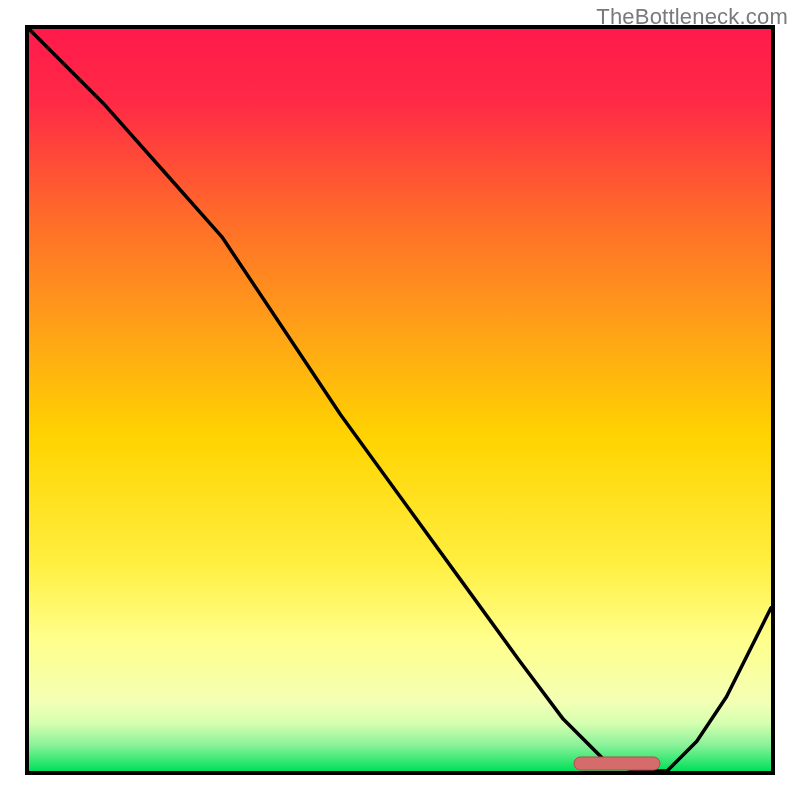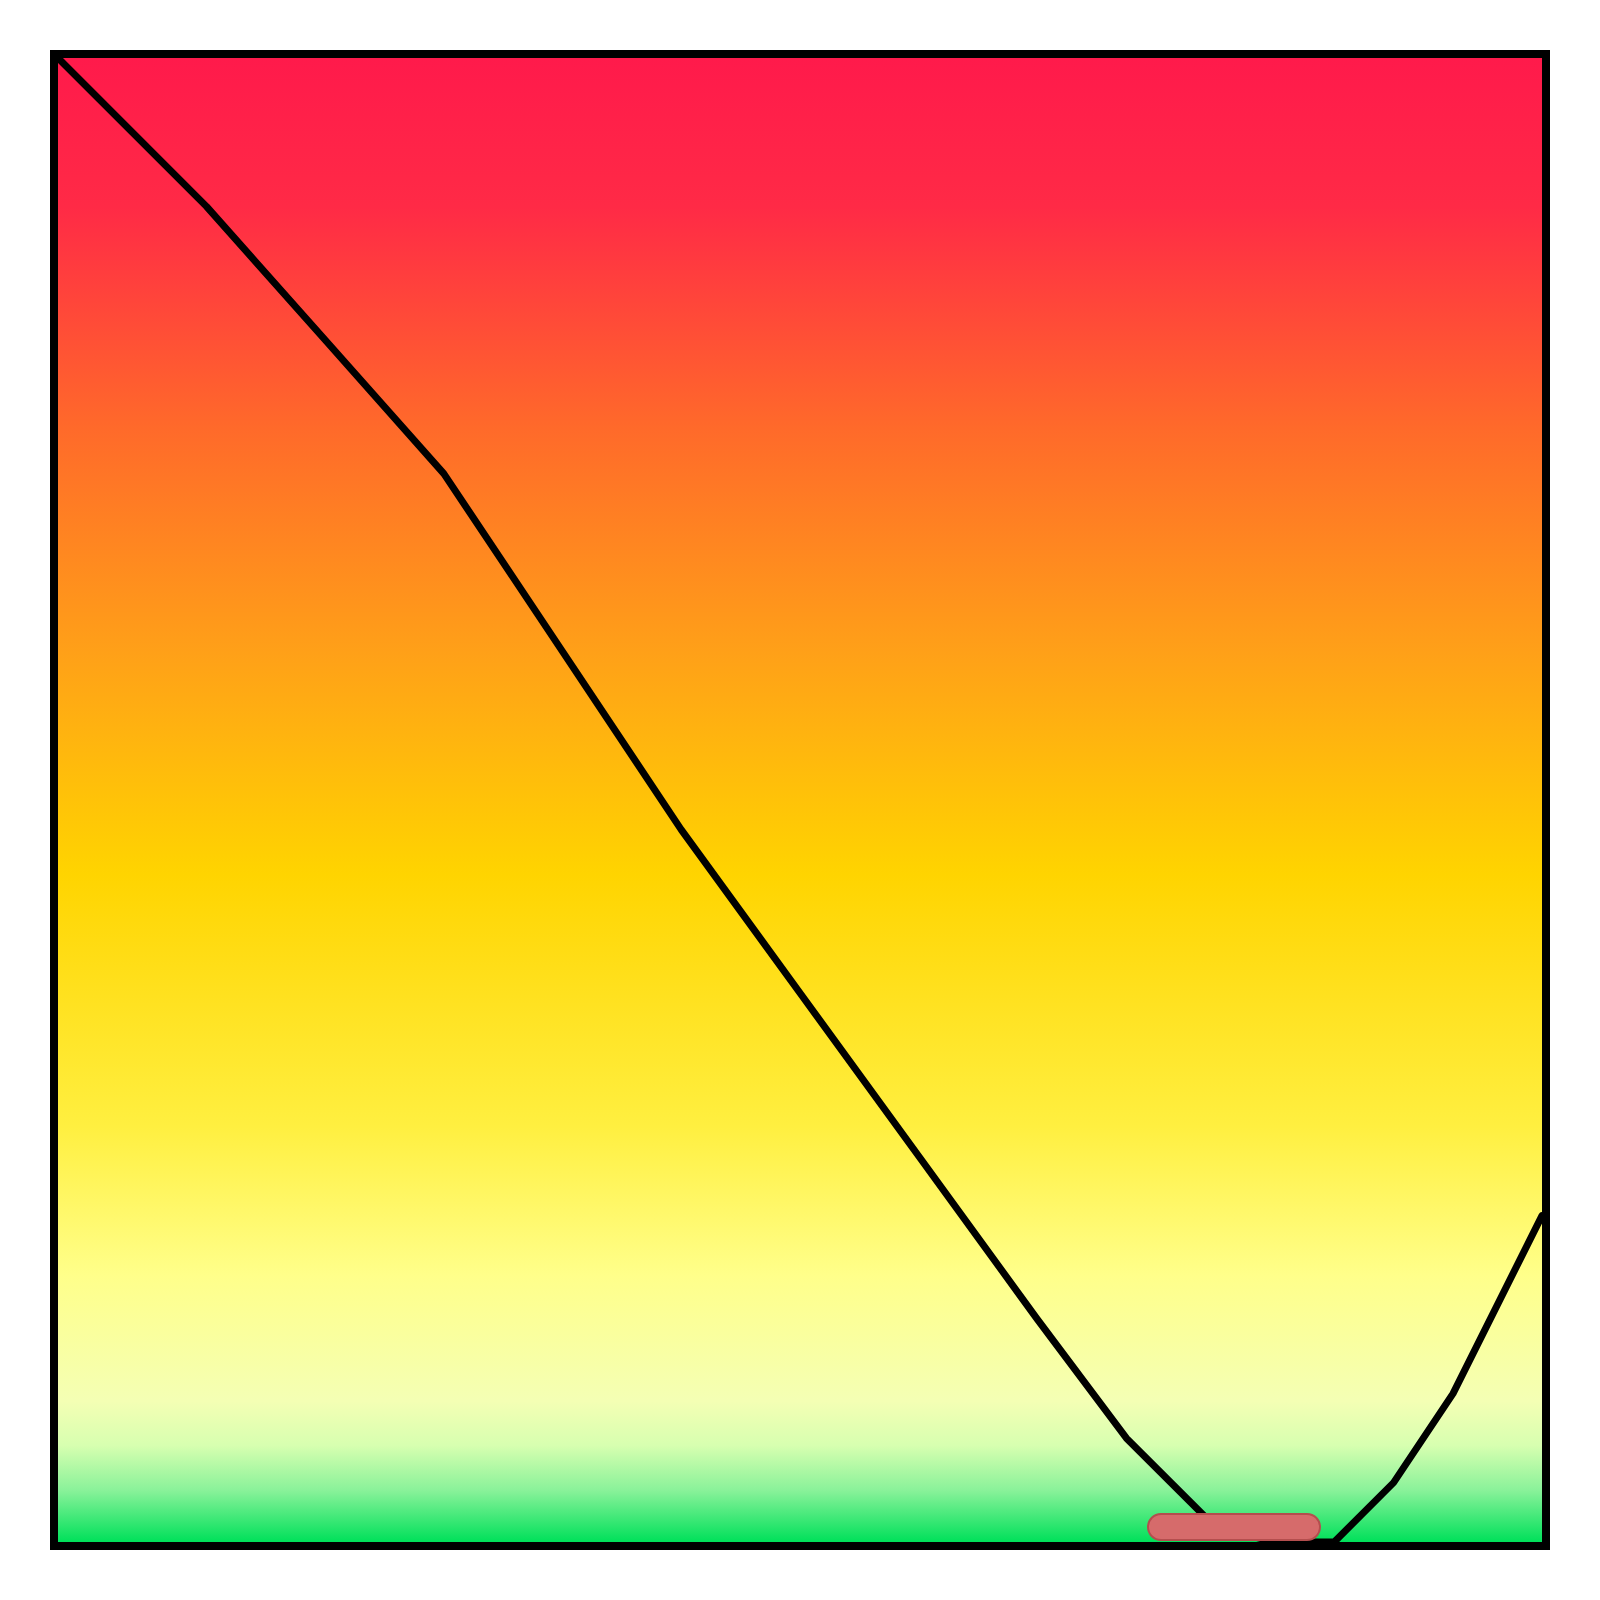--- a/index.html
+++ b/index.html
@@ -48,13 +48,14 @@
           <stop offset="0.935" stop-color="#d7ffb0"></stop>
           <stop offset="0.965" stop-color="#8af29a"></stop>
           <stop offset="1" stop-color="#00e05a"></stop>
         </linearGradient>
       </defs>
       <rect x="29" y="29" width="742" height="742" fill="url(#bg-grad)"></rect>
       <path d="M29.0 29.0 L103.2 103.2 L162.6 170.0 L221.9 236.8 L281.3 325.8 L340.6 414.8 L400.0 496.5 L459.4 578.1 L518.7 659.7 L563.2 719.1 L607.8 763.6 L637.4 771.0 L667.1 771.0 L696.8 741.3 L726.5 696.8 L771.0 607.8" fill="none" stroke="#000000" stroke-width="3.5" stroke-linejoin="round" stroke-linecap="round"></path>
       <rect x="574" y="757" width="86" height="13" rx="6.5" ry="6.5" fill="#d66b6b" stroke="#b44e4e" stroke-width="1"></rect>
       <rect x="27" y="27" width="746" height="746" fill="none" stroke="#000000" stroke-width="4"></rect>
     </svg>
+  <div class="watermark">TheBottleneck.com</div>
 </div>
 
 </body></html>

